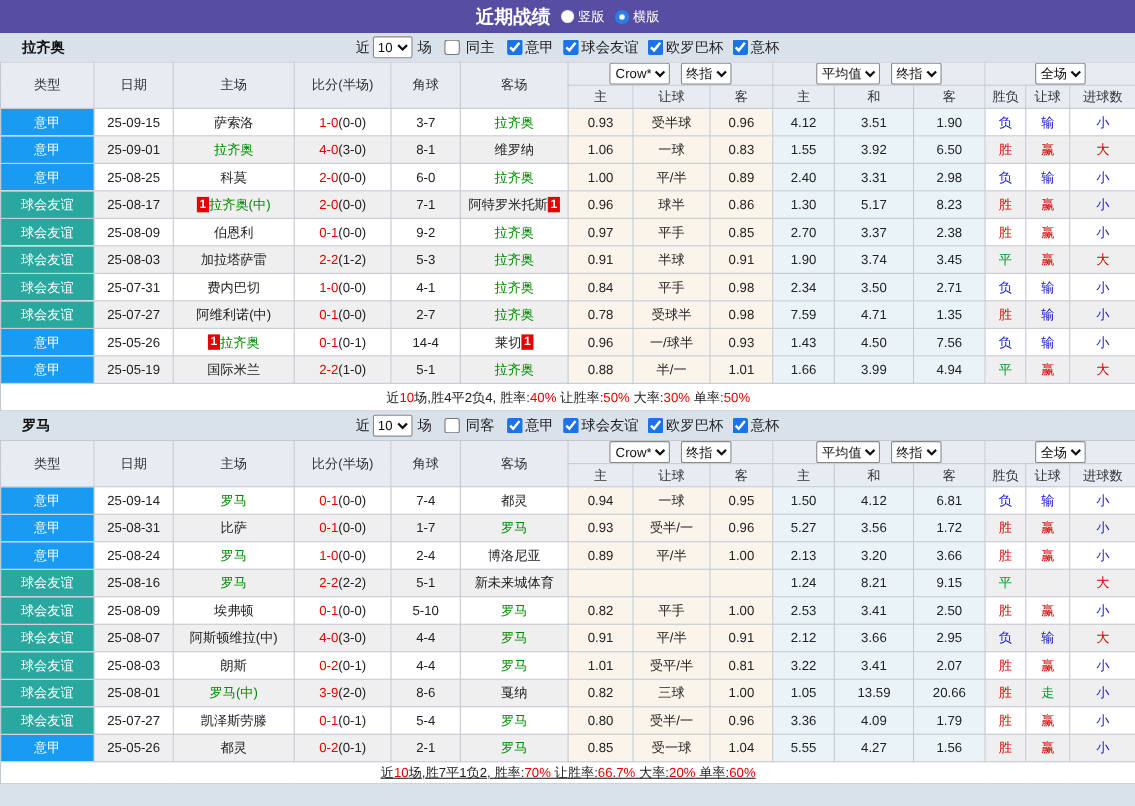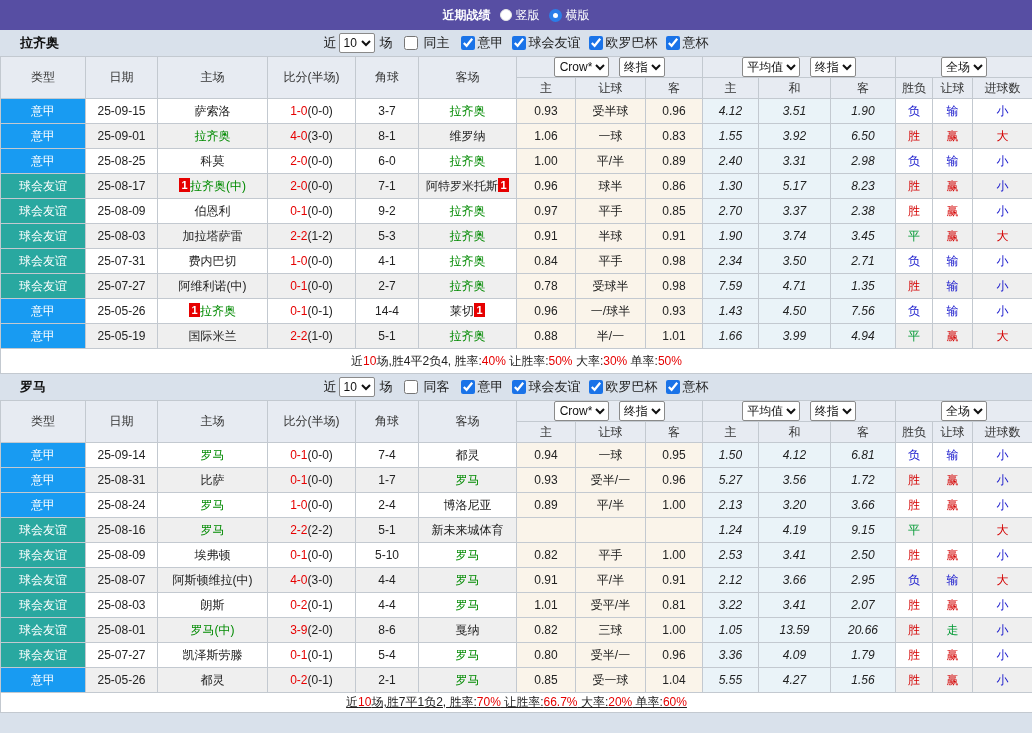--- a/index.html
+++ b/index.html
@@ -7,21 +7,21 @@
   body {
     width:1032px; height:733px; overflow:hidden;
     font-family:"Liberation Sans","DejaVu Sans",sans-serif;
     font-size:12px; color:#222; background:#D9E1EB;
   }
   
   .topbar {
     height:30px; background:#574EA3; color:#fff;
     display:flex; align-items:center; justify-content:center; gap:9px;
   }
-  .topbar .title { font-weight:bold; font-size:12px; }
+  .topbar .title { font-weight:bold; font-size:17px; }
   .radio-opt { display:flex; align-items:center; gap:4px; font-size:12px; cursor:pointer;text-align:right; }
   .radio { width:12px; height:12px; border-radius:50%; background:#fff; border:1px solid #e8e8e8; }
   .radio.on { width:13px; height:13px; border:4px solid #2B7DE9; background:#fff; }
   
   .filterbar { height:26px; position:relative; display:flex; align-items:center; background:#D9E1EB; }
   .teamname { position:absolute; left:20px; font-weight:bold; font-size:13px; color:#111; }
   .filters { margin:0 auto; display:flex; align-items:center; gap:2px; font-size:13px; color:#222; }
   .filters .sp { margin:0 3px; }
   select {
     font-size:12px; height:20px; background:#fff; color:#111;
@@ -36,21 +36,21 @@
   }
   thead th { background:#E7EBF2; color:#333; height:21px; }
   thead th.dd { height:20px; background:#E7EBF2; }
   thead th.dd select { margin:0 3px;text-align:right; }
   tbody td { height:25px; color:#222; }
   tbody tr:nth-child(even) td { background:#EFEFEF; }
   td.type { color:#fff; }
   td.type.lg { background:#189BF2 !important; }
   td.type.fr { background:#29A8A0 !important; }
   td.ah { background:#FAF4EA !important; }
-  td.eu { background:#EAF3F8 !important;font-style:italic; }
+  td.eu { background:#EAF3F8 !important; }
   .g { color:#008A00; }
   .score-main { color:#E60000; }
   .badge1 {
     display:inline-block; background:#E60000; color:#fff; font-weight:bold;
     width:11px; height:14px; line-height:14px; font-size:11px; vertical-align:1px;
   }
   .res-r { color:#D40000; } .res-b { color:#1414CC; } .res-g { color:#009933; }
   tfoot td { background:#fff !important; height:25px; color:#222; }
   tfoot td .red { color:#E60000; }
   #roma-section tfoot td { height:20px;text-decoration:underline; }
@@ -444,21 +444,21 @@
           <td class="type fr">球会友谊</td>
           <td>25-08-16</td>
           <td><span class="g">罗马</span></td>
           <td><span class="score-main">2-2</span><span>(2-2)</span></td>
           <td>5-1</td>
           <td><span>新未来城体育</span></td>
           <td class="ah"></td>
           <td class="ah"></td>
           <td class="ah"></td>
           <td class="eu">1.24</td>
-          <td class="eu">4.19</td>
+          <td class="eu">8.21</td>
           <td class="eu">9.15</td>
           <td class="res-g">平</td>
           <td></td>
           <td class="res-r">大</td>
         </tr>
         <tr>
           <td class="type fr">球会友谊</td>
           <td>25-08-09</td>
           <td><span>埃弗顿</span></td>
           <td><span class="score-main">0-1</span><span>(0-0)</span></td>

